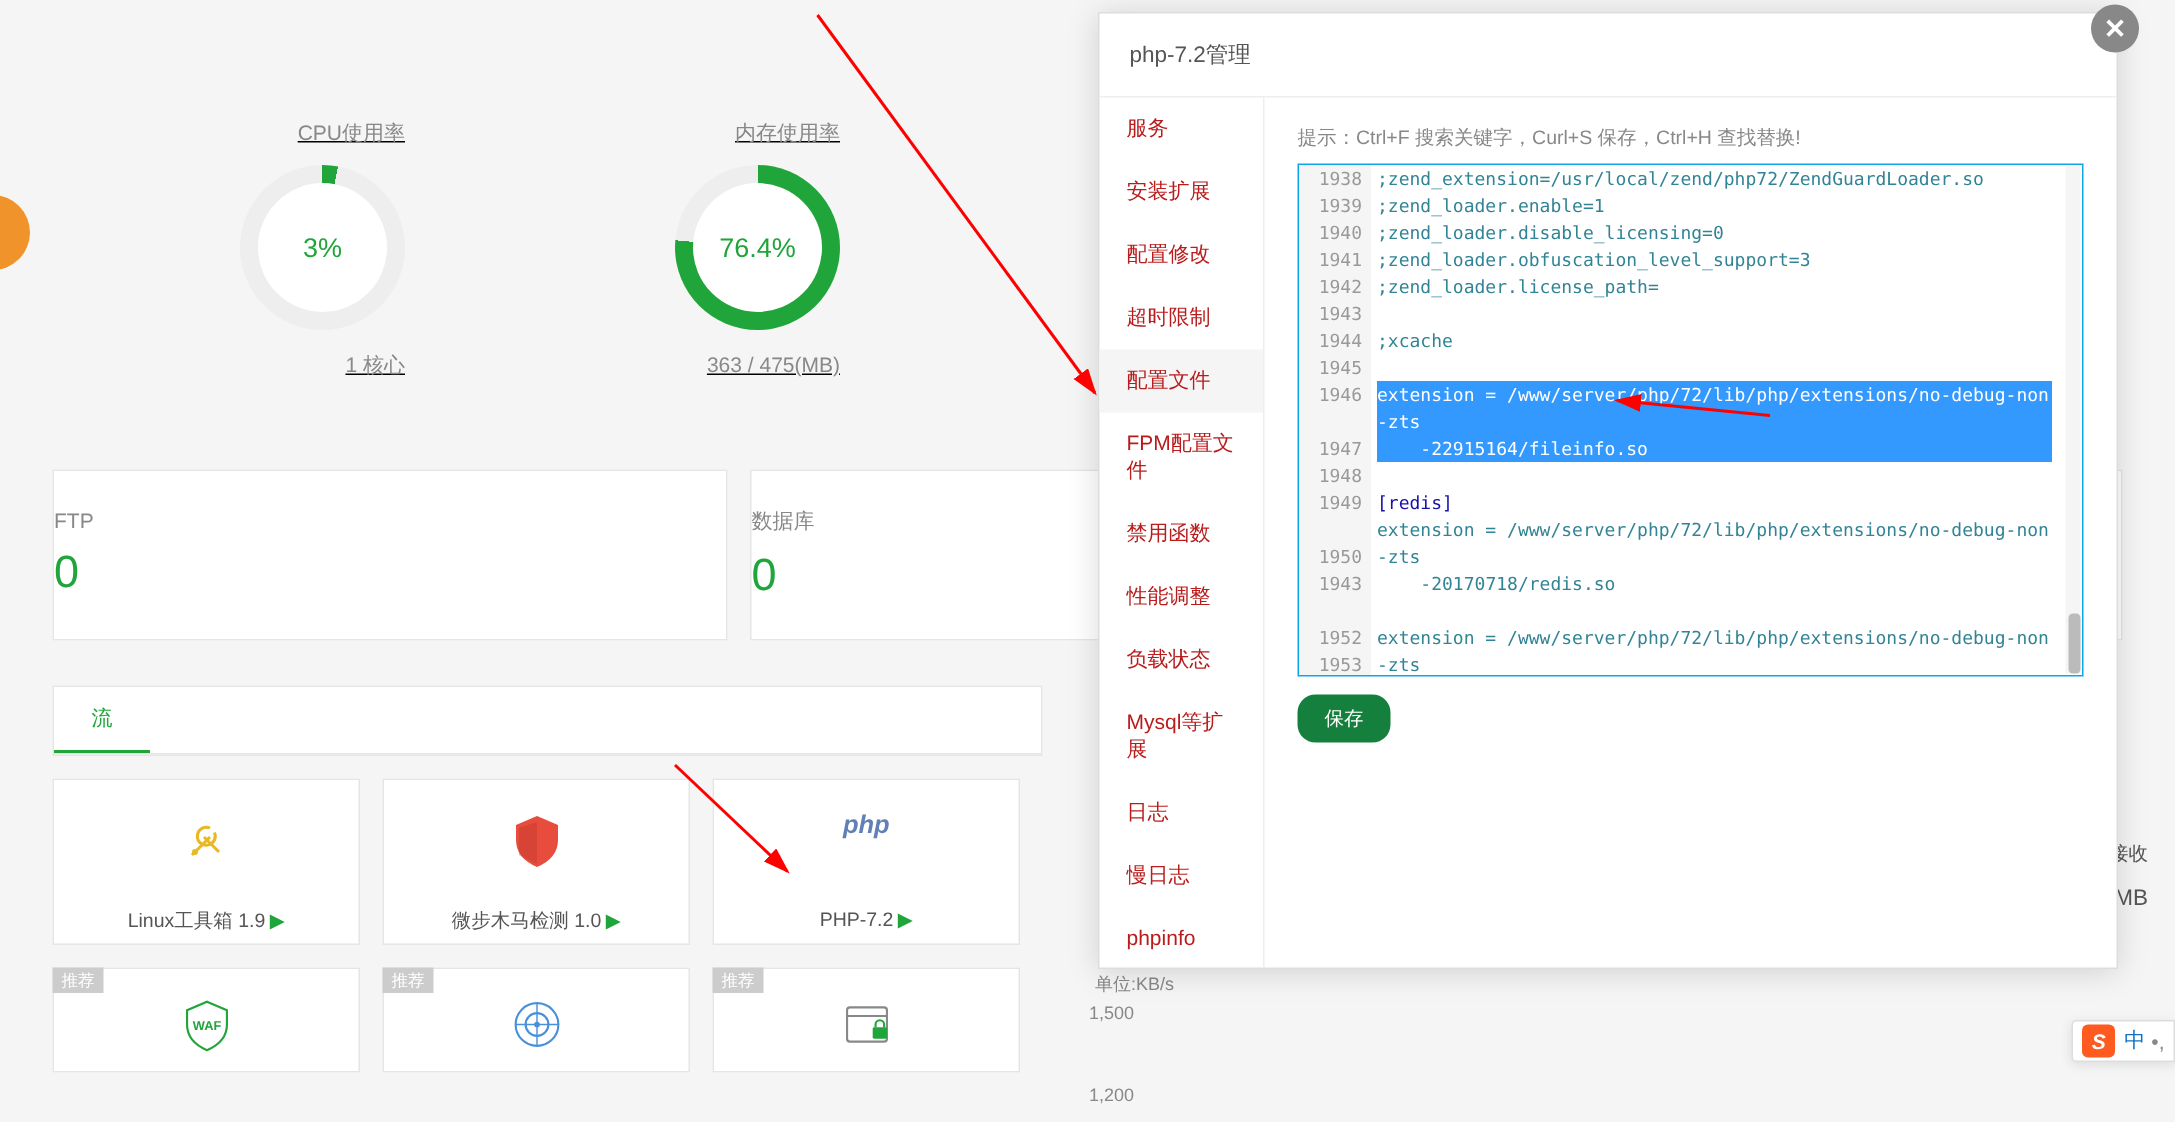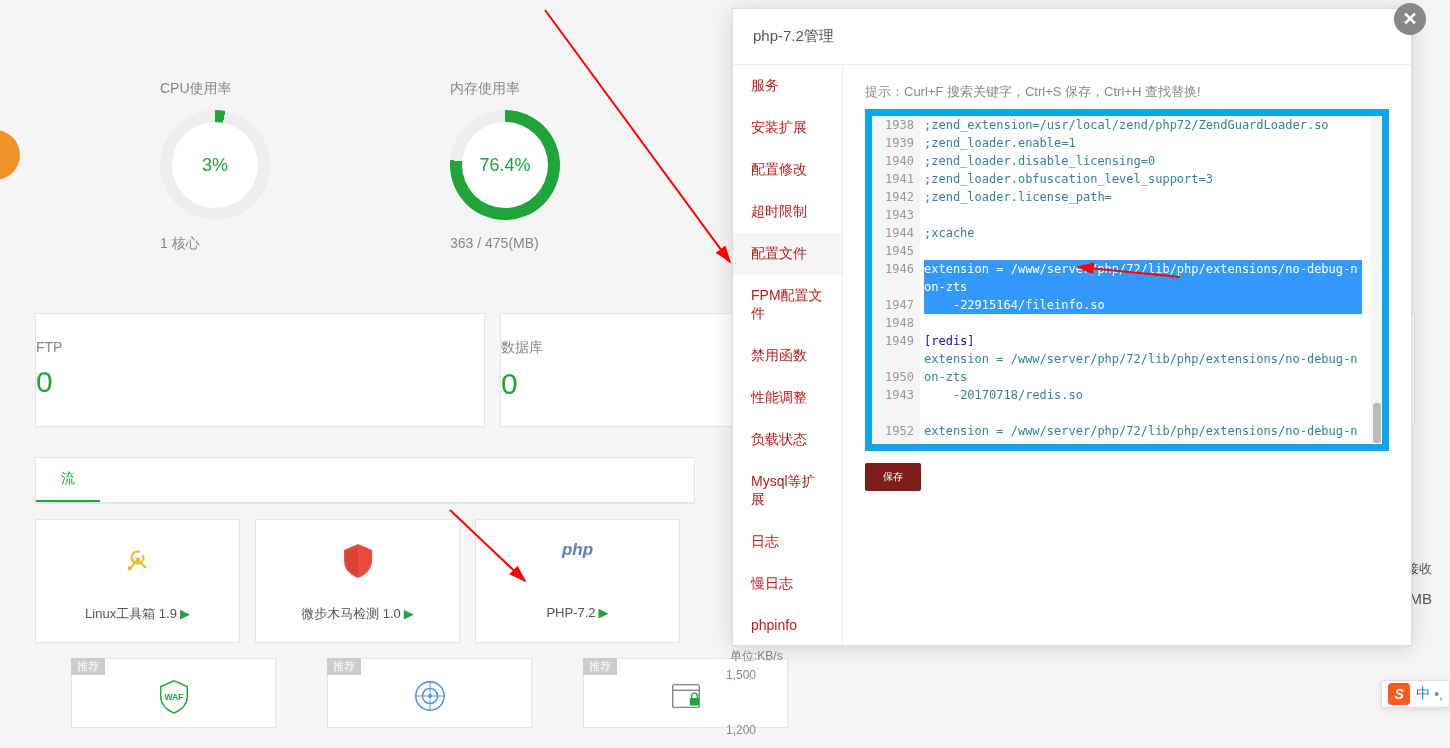--- a/index.html
+++ b/index.html
@@ -1,21 +1,21 @@
 <!DOCTYPE html>
 <html><head>
 <meta charset="utf-8">
 <style>
 * { margin: 0; padding: 0; box-sizing: border-box; }
 body { font-family: "Microsoft YaHei", Arial, sans-serif; background: #f5f5f5; font-size: 14px; overflow: hidden; width: 1450px; height: 748px; position: relative; }
 
 
 .dashboard { position: absolute; top: 0; left: 0; width: 100%; height: 100%; padding-top: 50px; }
 .gauges { display: flex; gap: 180px; padding-left: 160px; padding-top: 30px; }
-.gauge { display: flex; flex-direction: column; align-items: flex-start; }
+.gauge { display: flex; flex-direction: column; align-items: flex-end; text-decoration: underline; }
 .gauge-title { color: #888; margin-bottom: 12px; }
 .circle { width: 110px; height: 110px; border-radius: 50%; position: relative; display: flex; align-items: center; justify-content: center; }
 .circle-inner { position: absolute; width: 86px; height: 86px; background: white; border-radius: 50%; display: flex; align-items: center; justify-content: center; color: #20a53a; font-size: 18px; }
 .circle-bg { width: 110px; height: 110px; border-radius: 50%; background: conic-gradient(#20a53a 0% 3%, #eee 3% 100%); }
 .circle-bg-mem { width: 110px; height: 110px; border-radius: 50%; background: conic-gradient(#20a53a 0% 76.4%, #eee 76.4% 100%); }
 .gauge-sub { margin-top: 15px; color: #888; }
 
 
 .left-arc { position: absolute; left: -30px; top: 130px; width: 50px; height: 50px; border-radius: 50%; background: #f0932b; }
 
@@ -27,55 +27,55 @@
 .stat-card .value.danger { color: #ef0808; }
 
 
 .tabs-area { margin: 0 35px; margin-top: 30px; background: white; border: 1px solid #e5e5e5; }
 .tabs-header { display: flex; border-bottom: 1px solid #e5e5e5; }
 .tab { padding: 12px 25px; color: #555; cursor: pointer; }
 .tab.active { color: #20a53a; border-bottom: 2px solid #20a53a; }
 
 
 .softs { display: flex; gap: 15px; margin-top: 15px; padding: 0 35px; }
-.soft-card { flex: 0 0 205px; background: white; border: 1px solid #e5e5e5; padding: 20px 0 19px; text-align: center; position: relative; }
+.soft-card { flex: 0 0 205px; background: white; border: 1px solid #e5e5e5; padding: 20px 0 6px; text-align: center; position: relative; }
 .soft-icon { width: 40px; height: 40px; margin: 0 auto 25px; }
 .soft-name { color: #555; font-size: 13px; }
 .play { color: #20a53a; display: inline-block; margin-left: 3px; }
 .rec-tag { position: absolute; top: -1px; left: -1px; background: #ccc; color: #fff; font-size: 11px; padding: 1px 6px; }
 
 
 .softs2 { display: flex; gap: 15px; margin-top: 15px; padding: 0 35px; }
-.soft-card2 { flex: 0 0 205px; background: white; border: 1px solid #e5e5e5; padding: 18px 0 10px; text-align: center; position: relative; height: 70px; margin-left: 36px; }
+.soft-card2 { flex: 0 0 205px; background: white; border: 1px solid #e5e5e5; padding: 18px 0 10px; text-align: center; position: relative; height: 70px; }
 .chart-unit { position: absolute; right: 650px; top: 648px; font-size: 12px; color: #888; }
 .totals { position: absolute; right: 18px; top: 560px; font-size: 13px; text-align: right; color: #555; }
 .modal { position: absolute; top: 8px; left: 732px; width: 680px; background: white; border: 1px solid #ddd; box-shadow: 0 2px 20px rgba(0,0,0,0.15); }
 .modal-title { padding: 18px 20px; color: #555; border-bottom: 1px solid #eee; font-size: 15px; }
 .close-btn { position: absolute; top: -6px; right: -15px; width: 32px; height: 32px; border-radius: 50%; background: #888; color: white; display: flex; align-items: center; justify-content: center; font-size: 18px; cursor: pointer; font-weight: bold; }
 .modal-body { display: flex; }
 
 
 .side-menu { width: 110px; border-right: 1px solid #eee; }
 .side-menu div { padding: 12px 18px; color: #b91c1c; cursor: pointer; font-size: 14px; }
 .side-menu div.active { background: #f5f5f5; }
 
 
 .content { flex: 1; padding: 18px 22px; }
 .tip { color: #888; font-size: 13px; margin-bottom: 8px; }
-.editor { border: 7px solid #0ea5e9; height: 342px; overflow: hidden; font-family: Consolas, monospace; font-size: 12px; position: relative; }
+.editor { border: 1px solid #0ea5e9; height: 342px; overflow: hidden; font-family: Consolas, monospace; font-size: 12px; position: relative; }
 .gutter { position: absolute; left: 0; top: 0; width: 48px; background: #f5f5f5; text-align: right; padding-right: 6px; color: #999; line-height: 18px; }
 .lines { margin-left: 52px; padding-top: 0; line-height: 18px; color: #999; padding-right: 20px; }
 .lines div { white-space: pre-wrap; word-break: break-all; }
 .code-blue { color: #318495; }
 .code-nav { color: #1a0dab; }
 .sel { background: #3399ff; color: white; }
 .scroll-bar { position: absolute; right: 1px; top: 1px; bottom: 1px; width: 10px; background: #f5f5f5; }
 .scroll-thumb { position: absolute; right: 1px; bottom: 1px; width: 8px; height: 40px; background: #bbb; border-radius: 3px; }
 
-.save-btn { margin-top: 12px; background: #7f1d1d; color: white; border: none; padding: 7px 18px; cursor: pointer; font-size: 10px; border-radius: 2px; }
+.save-btn { margin-top: 12px; background: #15803d; color: white; border: none; padding: 7px 18px; cursor: pointer; font-size: 13px; border-radius: 12px; }
 .notes { margin-top: 18px; }
 .notes li { color: #666; font-size: 13px; margin-bottom: 6px; list-style: disc; margin-left: 18px; }
 .notes a { color: #20a53a; text-decoration: none; }
 
 
 .arrow { position: absolute; pointer-events: none; }
 
 
 .ime { position: absolute; right: 0; bottom: 40px; background: white; border: 1px solid #ddd; box-shadow: 0 2px 8px rgba(0,0,0,0.1); display: flex; align-items: center; padding: 2px 6px; border-radius: 3px 0 0 3px; }
 .ime .s { background: #ff5a20; color: white; font-weight: bold; width: 22px; height: 22px; border-radius: 4px; display: flex; align-items: center; justify-content: center; margin-right: 6px; font-style: italic; font-family: Arial; }
@@ -207,21 +207,21 @@
         <div>FPM配置文件</div>
         <div>禁用函数</div>
         <div>性能调整</div>
         <div>负载状态</div>
         <div>Mysql等扩展</div>
         <div>日志</div>
         <div>慢日志</div>
         <div>phpinfo</div>
       </div>
     <div class="content">
-      <div class="tip">提示：Curl+F 搜索关键字，Ctrl+S 保存，Ctrl+H 查找替换!</div>
+      <div class="tip">提示：Ctrl+F 搜索关键字，Curl+S 保存，Ctrl+H 查找替换!</div>
       <div class="editor">
         <div class="gutter" id="gutter">
             <div>1938</div>
             <div>1939</div>
             <div>1940</div>
             <div>1941</div>
             <div>1942</div>
             <div>1943</div>
             <div>1944</div>
             <div>1945</div>

